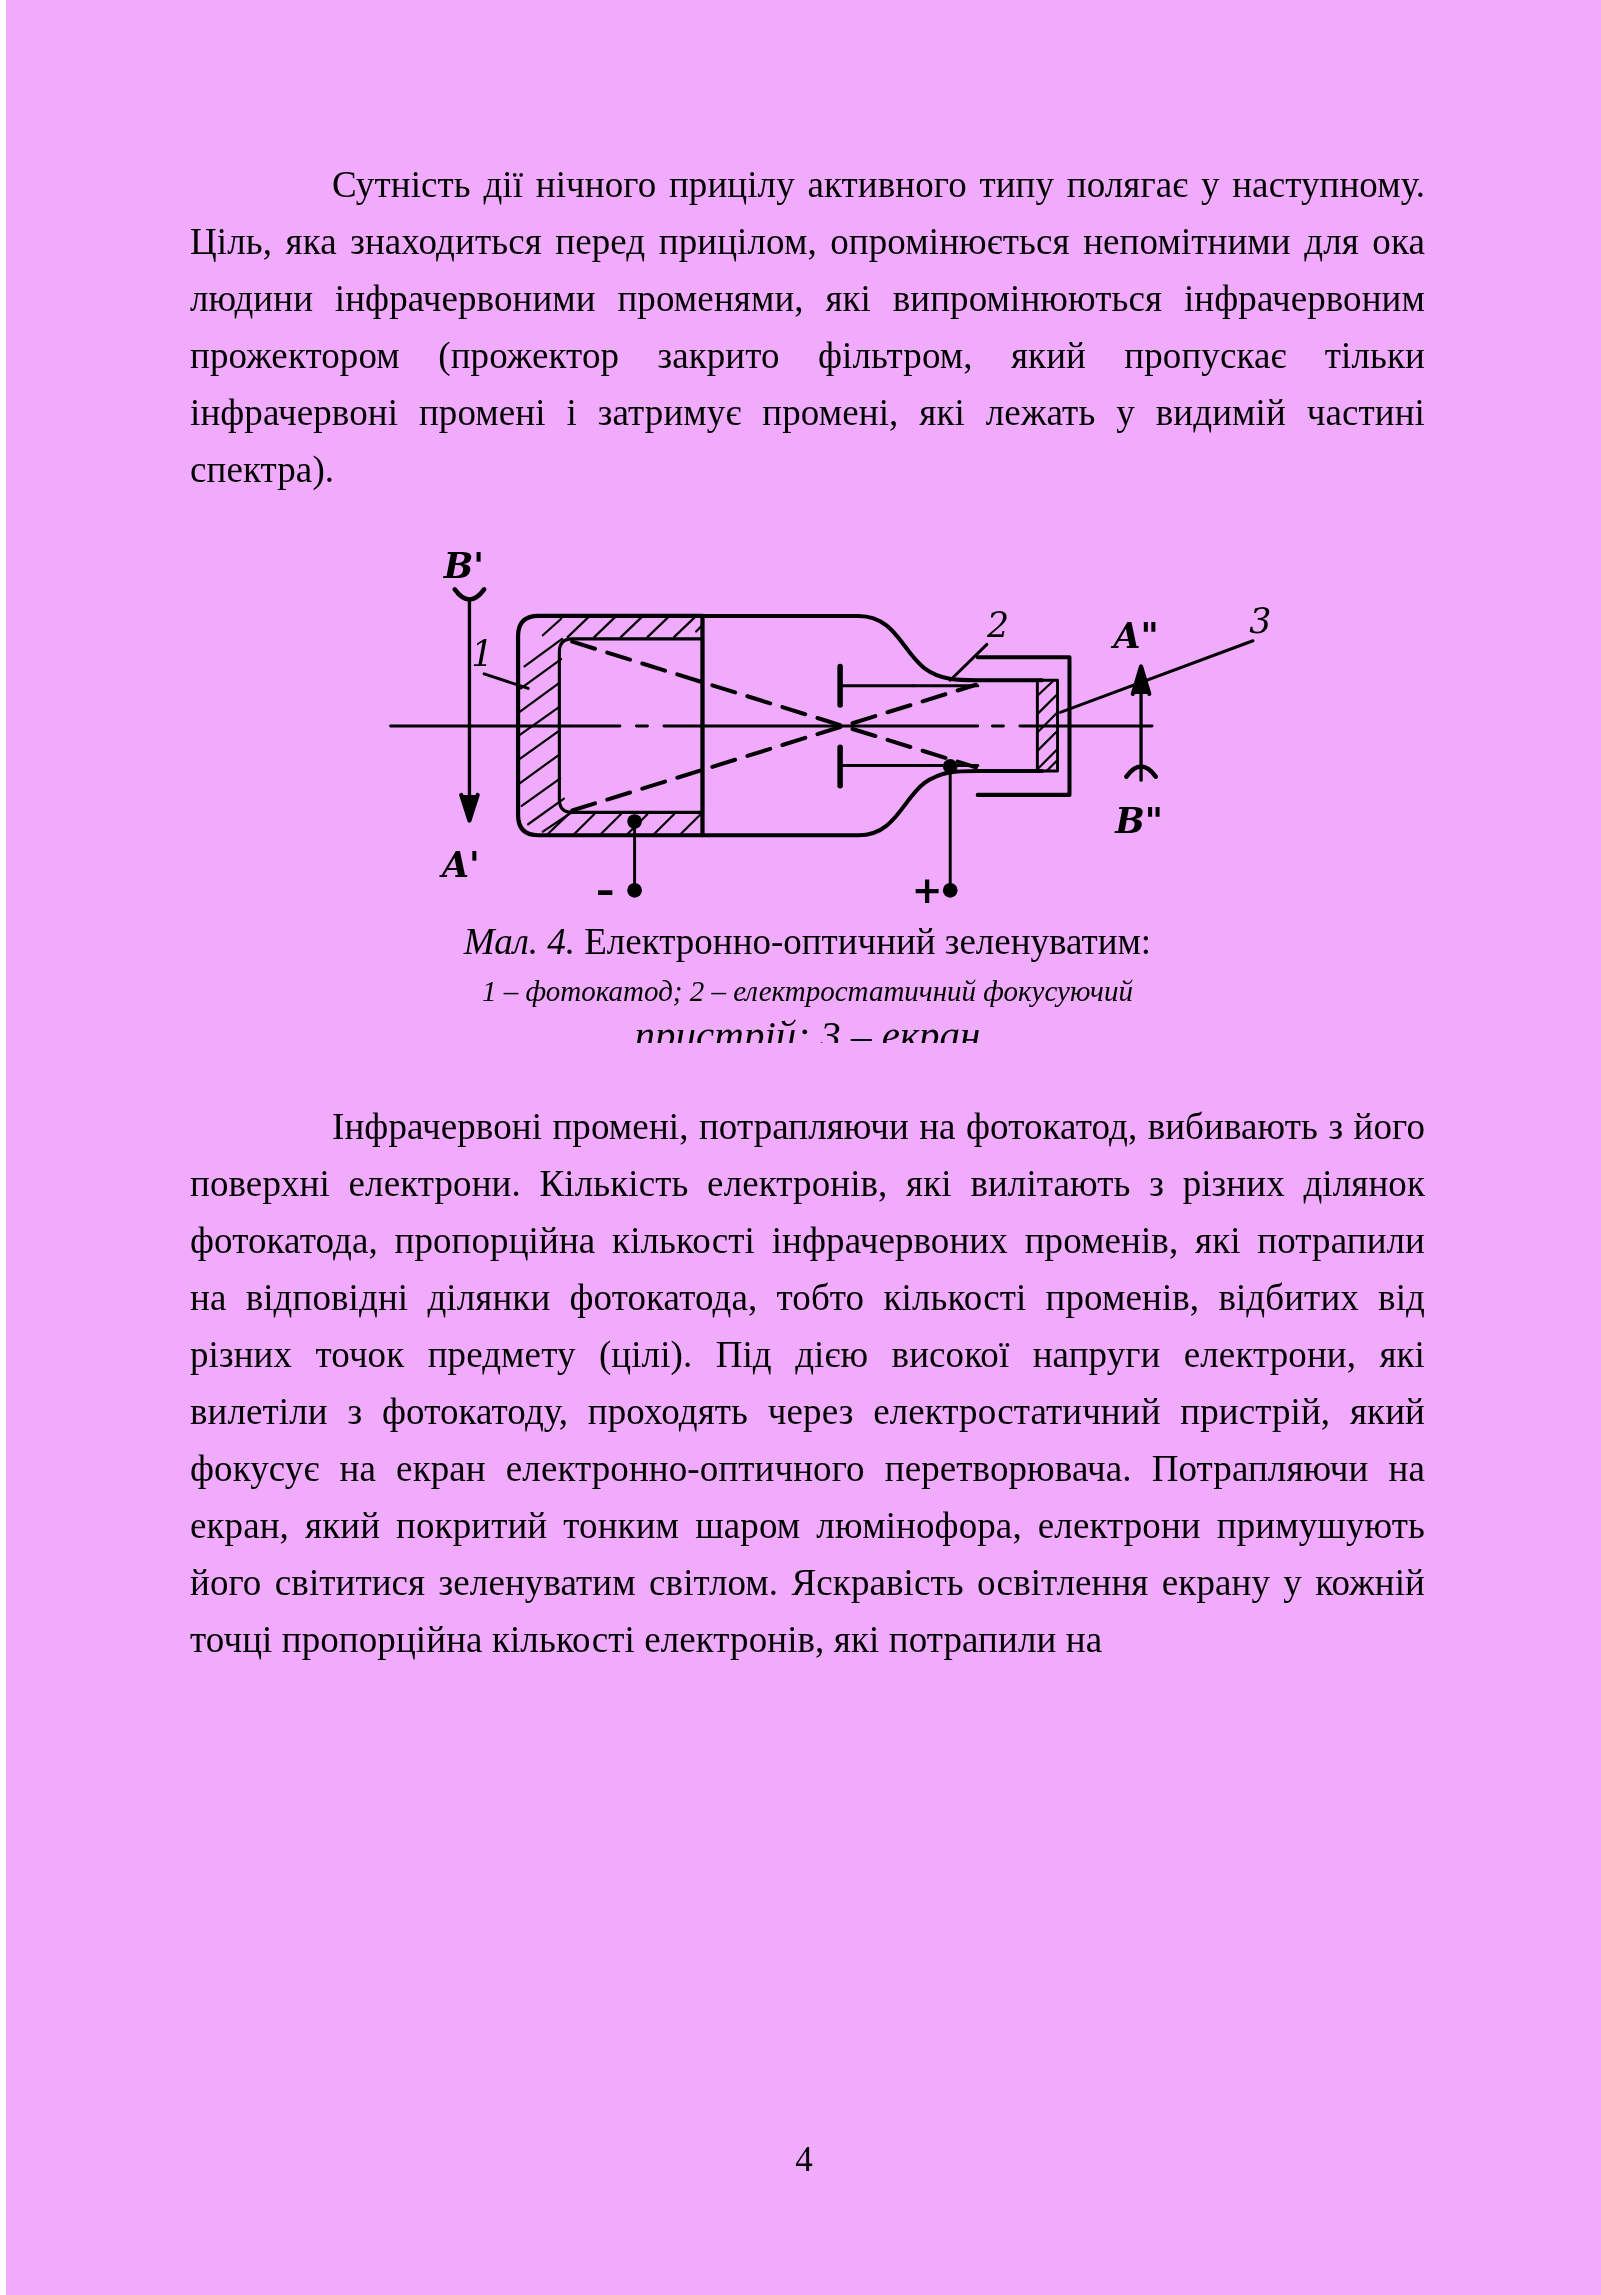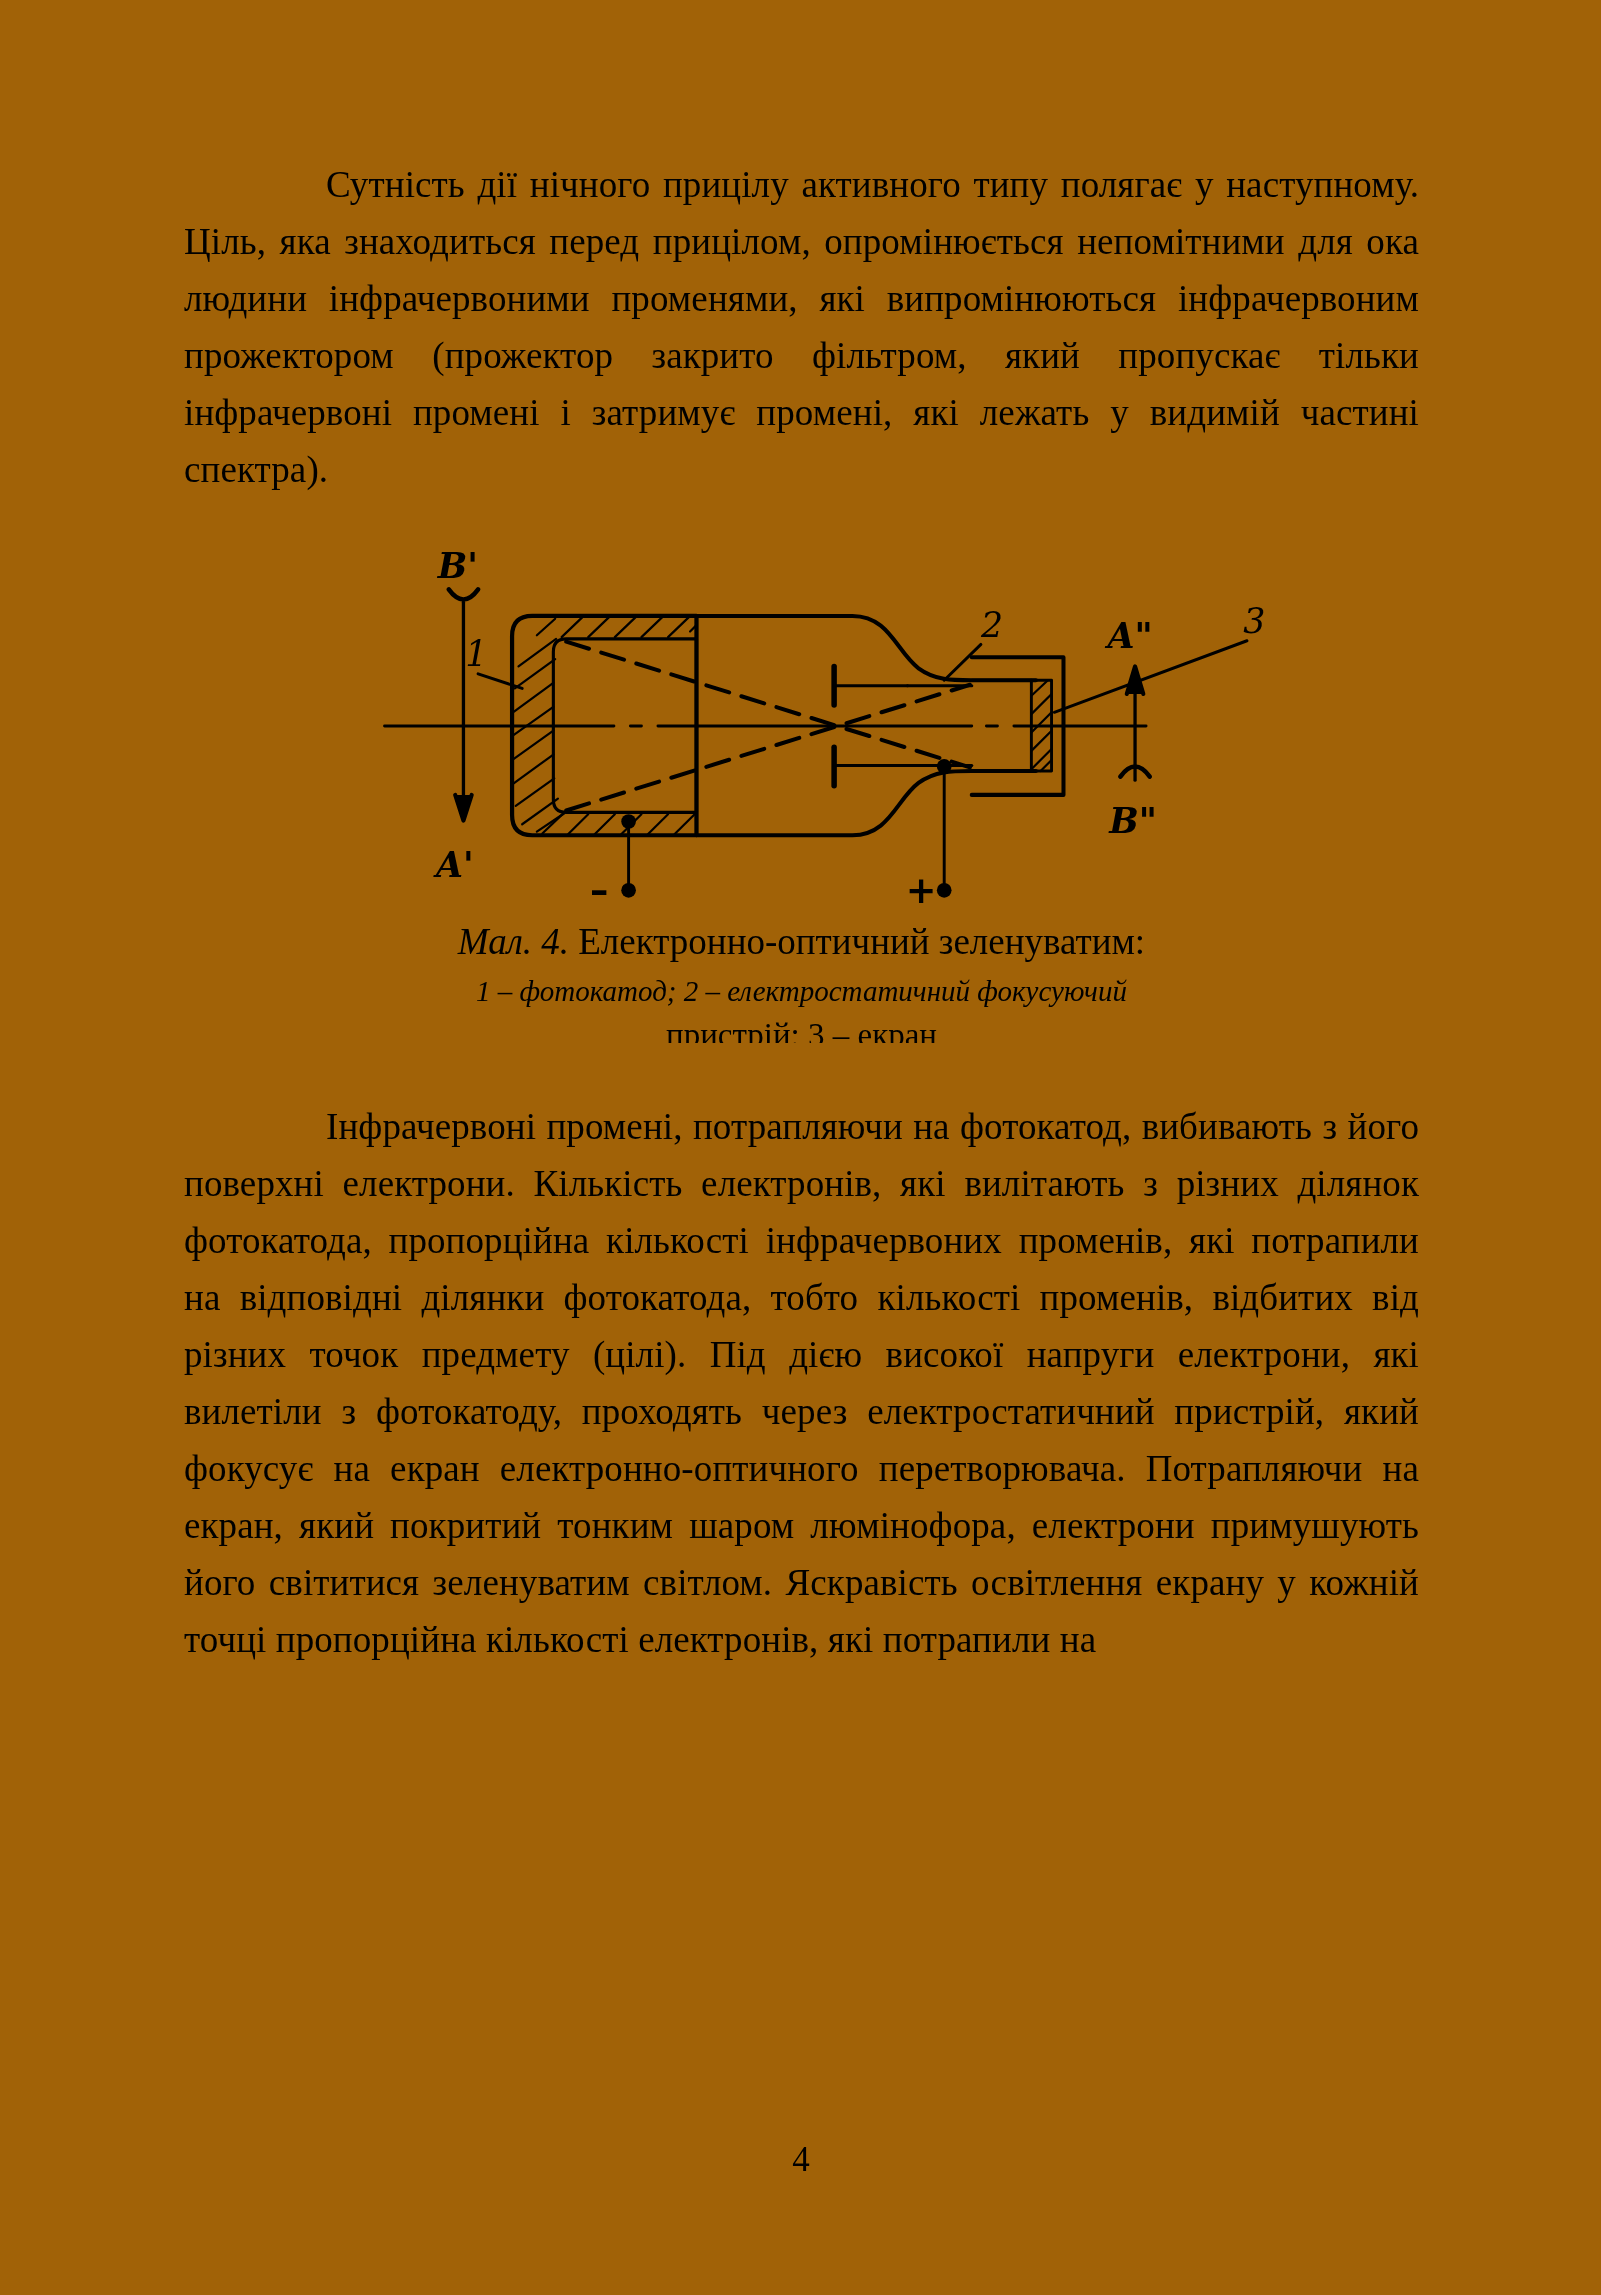--- a/index.html
+++ b/index.html
@@ -12,21 +12,22 @@
     height: 2296px;
     position: relative;
     font-family: "Liberation Serif", "DejaVu Serif", serif;
     color: #000000;
     overflow: hidden;
   }
 
   .page {
     position: absolute;
     inset: 0;
-    background: #a16207;
+    background: #f0abfc;
+    margin-left: 6px;
   }
 
   .content {
     position: absolute;
     left: 184px;
     top: 156px;
     width: 1235px;
   }
 
   p.body-par {
@@ -84,21 +85,22 @@
 
   
   .fig-caption-3-clip {
     height: 27.5px;
     overflow: hidden;
     margin: 0;
   }
   .fig-caption-3 {
     margin: 0;
     text-align: center;
-    font-size: 33px;
+    font-style: italic;
+    font-size: 41px;
     line-height: 40px;
   }
 
   .spacer-after-figure { height: 55px; }
   .spacer-before-figure { height: 51px; }
 
   .page-number {
     position: absolute;
     left: 0;
     right: 0;

